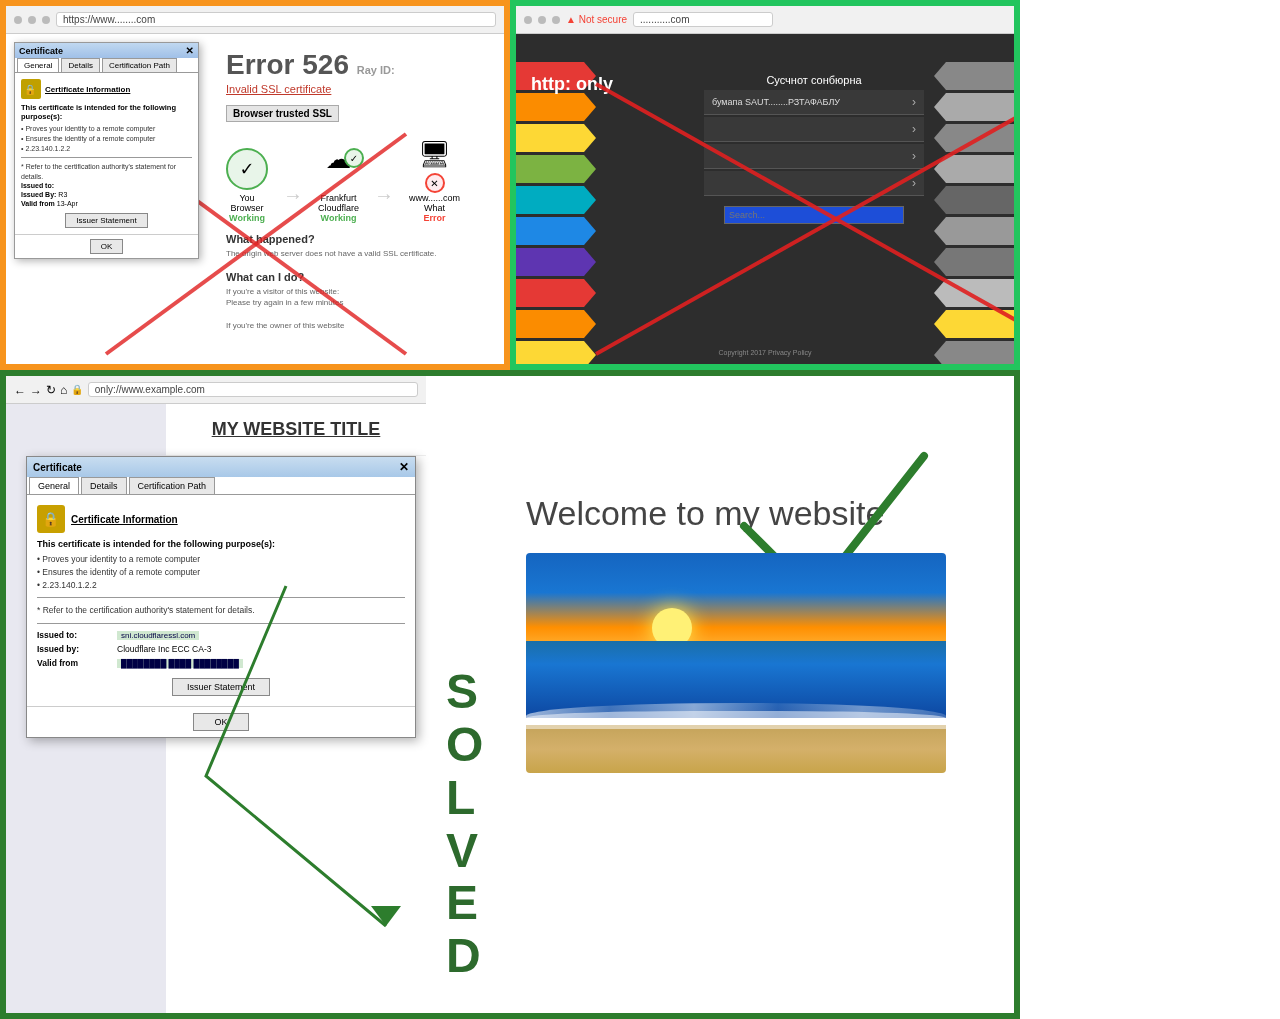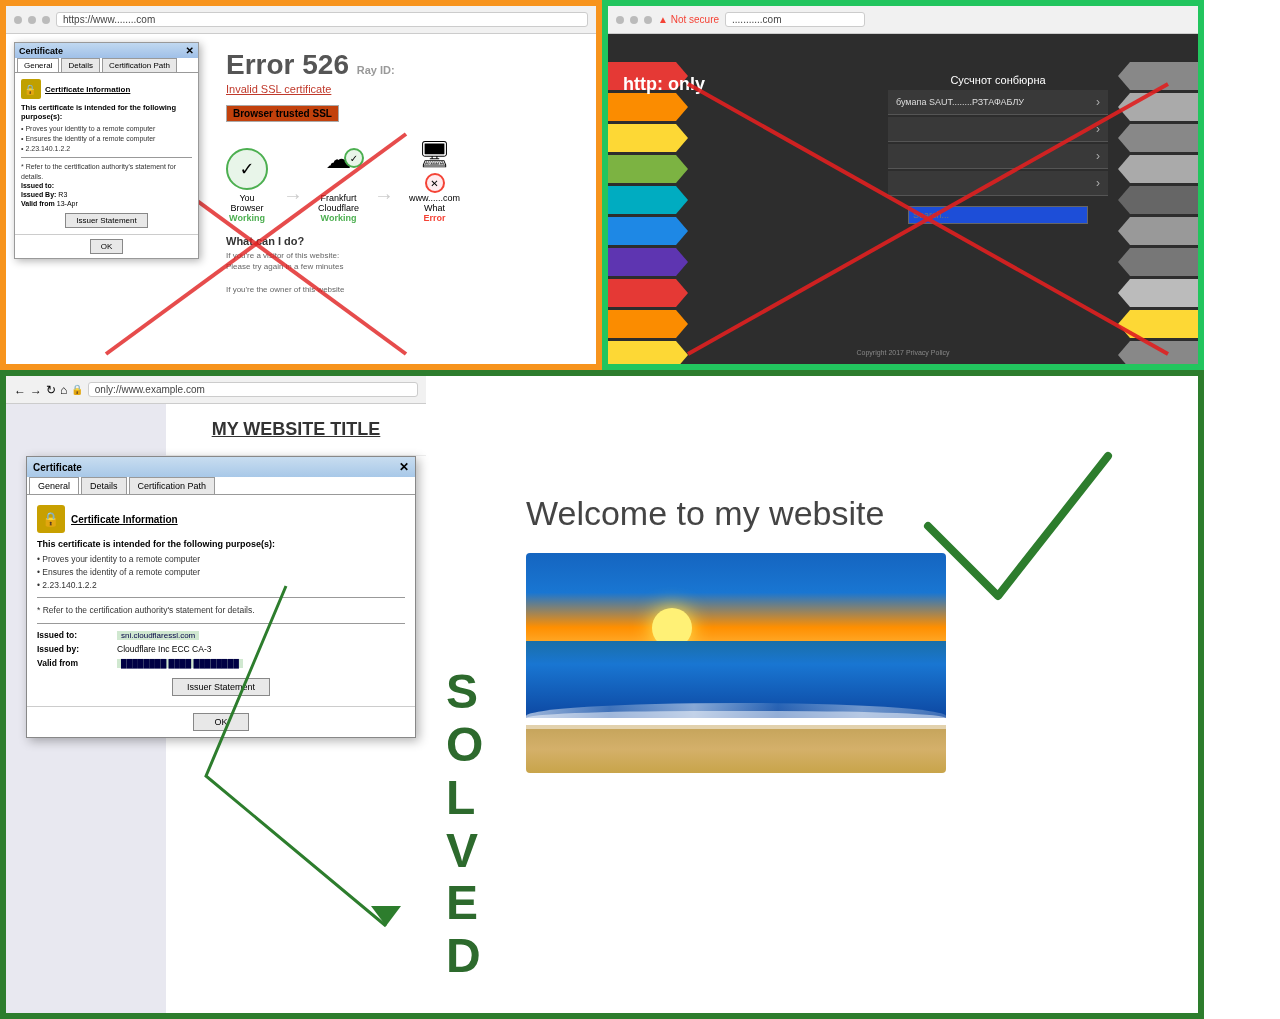--- a/index.html
+++ b/index.html
@@ -1,18 +1,18 @@
 <!DOCTYPE html>
 <html><head>
   <meta charset="utf-8">
   <style>
     * { margin: 0; padding: 0; box-sizing: border-box; }
     body { width: 1280px; height: 1019px; overflow: hidden; font-family: Arial, sans-serif; background: #fff; }
 
-    .grid { display: grid; grid-template-columns: 1fr 1fr; grid-template-rows: 370px 649px; width: 1204px; height: 1019px; }
+    .grid { display: grid; grid-template-columns: 1fr 1fr; grid-template-rows: 370px 649px; width: 1020px; height: 1019px; }
 
     
     .panel-top-left {
       border: 6px solid #f7941d;
       position: relative;
       background: #fff;
       overflow: hidden;
     }
 
     
@@ -332,21 +332,21 @@
 
       <div class="cf-error-area">
         <div style="font-size:28px;font-weight:bold;color:#555;margin-bottom:2px;">
           <span>Error 526</span>
           <span style="font-size:11px;color:#999;">Ray ID:</span>
         </div>
         <div style="color:#c0392b;font-size:11px;text-decoration:underline;margin-bottom:8px;">Invalid SSL certificate</div>
 
         
         <div style="position:relative;display:inline-block;margin-bottom:8px;">
-          <span style="background:#c2410c;border:1px solid #aaa;padding:2px 6px;font-size:10px;font-weight:bold;">Browser trusted SSL</span>
+          <span style="background:#e5e5e5;border:1px solid #aaa;padding:2px 6px;font-size:10px;font-weight:bold;">Browser trusted SSL</span>
         </div>
 
         <div class="cf-icons-row">
           <div class="cf-icon-col">
             <div class="cf-circle ok">✓</div>
             <div>You</div>
             <div>Browser</div>
             <div class="cf-working">Working</div>
           </div>
           <div class="cf-arrow">→</div>
@@ -362,20 +362,24 @@
           <div class="cf-arrow">→</div>
           <div class="cf-icon-col">
             <div style="font-size:26px;margin-bottom:3px;">🖥</div>
             <div class="cf-circle err" style="width:20px;height:20px;font-size:10px;margin:0 auto;">✕</div>
             <div>www......com</div>
             <div>What</div>
             <div class="cf-error-status">Error</div>
           </div>
         </div>
 
+        <div class="cf-what">
+          <h3>What happened?</h3>
+          <p>The origin web server does not have a valid SSL certificate.</p>
+        </div>
         <div class="cf-what" style="margin-top:12px;">
           <h3>What can I do?</h3>
           <p>If you're a visitor of this website:<br>Please try again in a few minutes<br><br>If you're the owner of this website</p>
         </div>
       </div>
 
       <svg class="red-x" style="position:absolute;top:0;left:0;width:100%;height:100%;pointer-events:none;">
         <line x1="100" y1="100" x2="400" y2="320" stroke="#e02020" stroke-width="4" opacity="0.8"></line>
         <line x1="400" y1="100" x2="100" y2="320" stroke="#e02020" stroke-width="4" opacity="0.8"></line>
       </svg>

